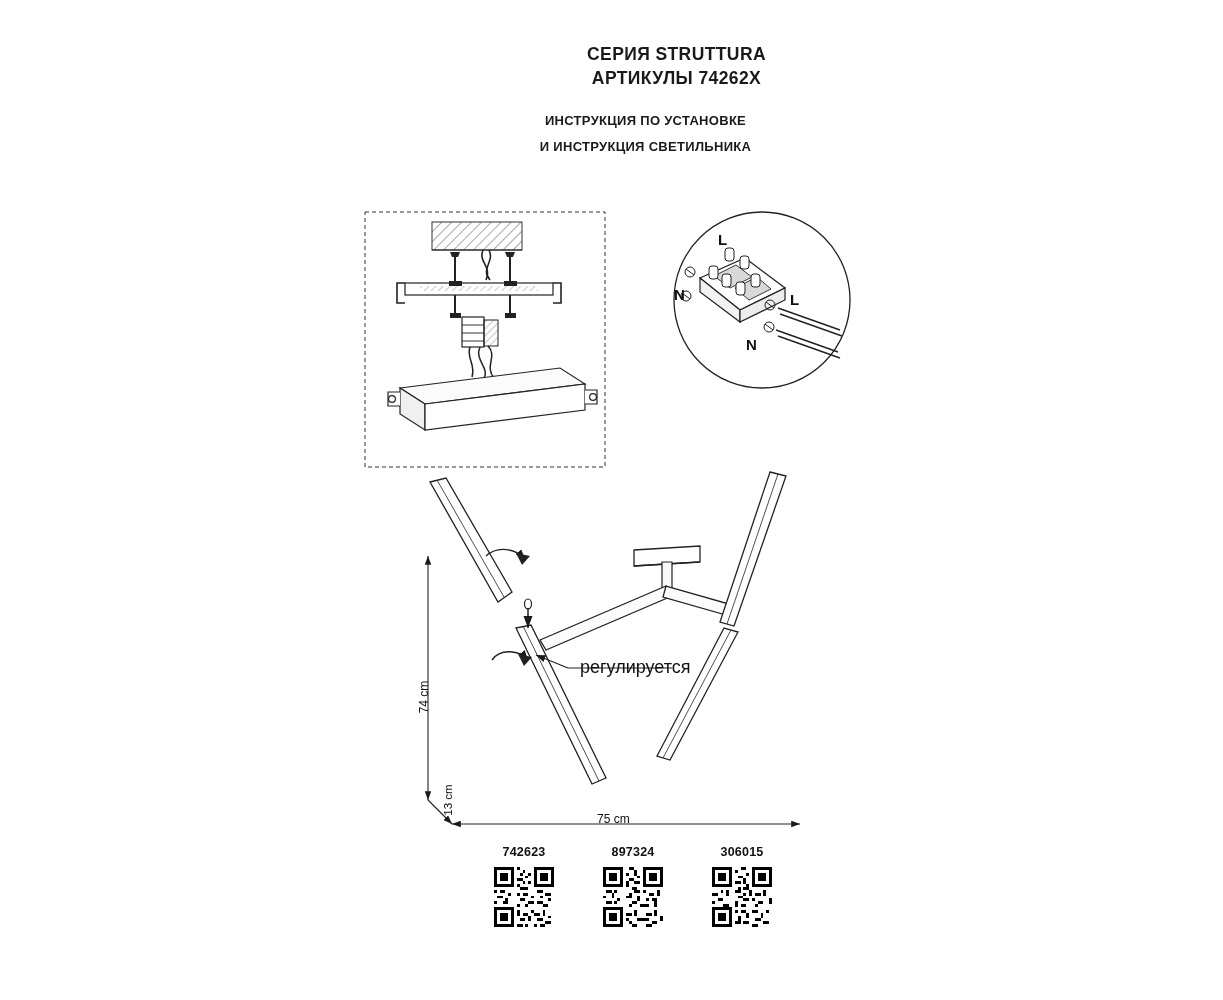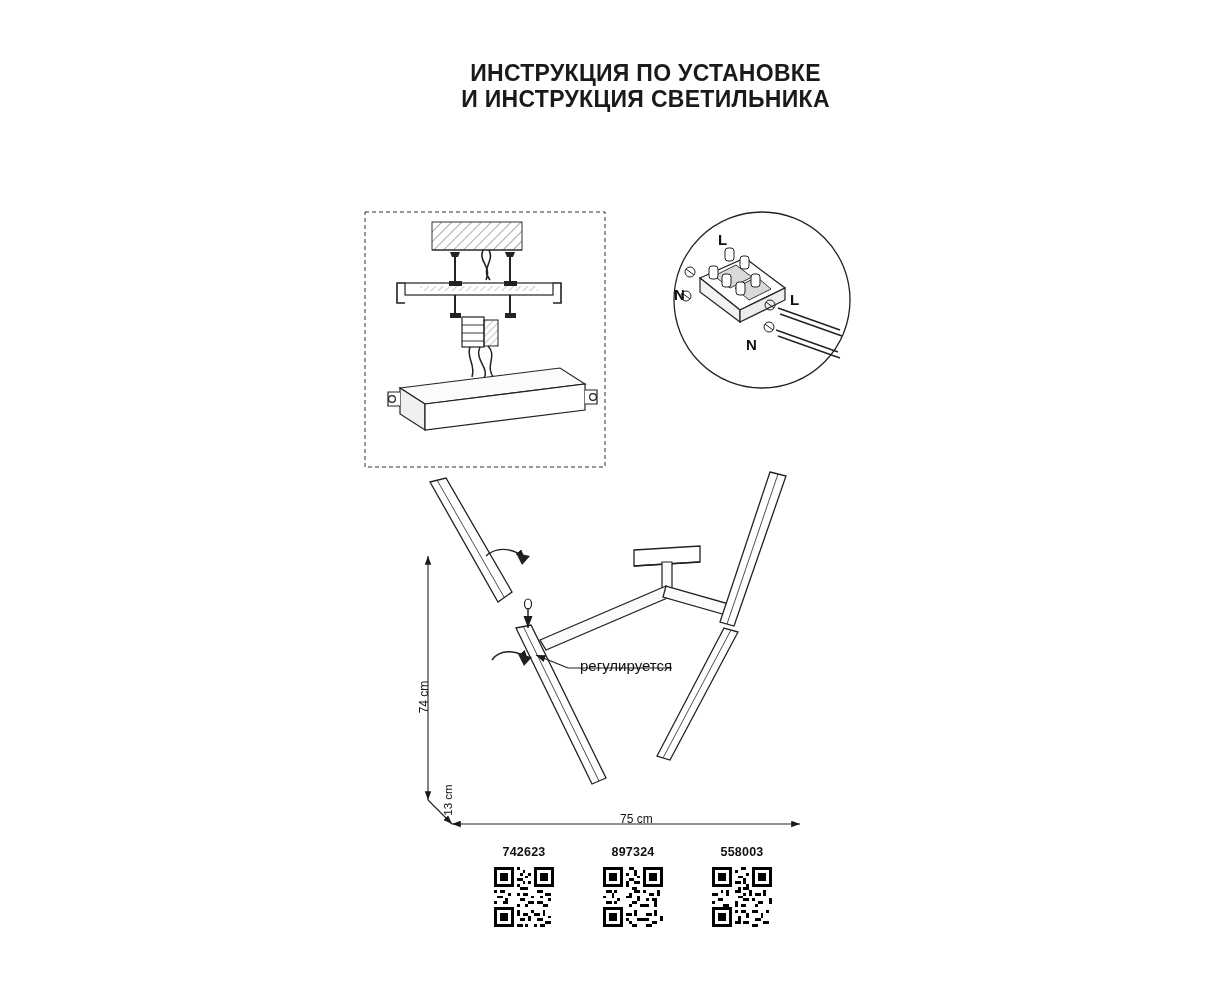--- a/index.html
+++ b/index.html
@@ -31,21 +31,21 @@
   }
   .header .series-line {
     font-size: 17.5px;
     font-weight: bold;
     letter-spacing: 0.4px;
     line-height: 24px;
     margin-left: 130px;
   }
   .header .title-block {
     margin-top: 18px;
-    font-size: 23px;
+    font-size: 13px;
     font-weight: bold;
     letter-spacing: 0.3px;
     line-height: 26px;
     margin-left: 68px;
   }
 
   
   .svg-layer {
     position: absolute;
     left: 0;
@@ -73,36 +73,40 @@
     color: #111;
   }
   .qr {
     width: 60px;
     height: 60px;
     margin: 0 auto;
     image-rendering: pixelated;
   }
   .adjust-label {
     position: absolute;
-    font-size: 15px;
+    font-size: 18px;
     color: #111;
     white-space: nowrap;
   }
   .dim-label {
     position: absolute;
     font-size: 12px;
     color: #111;
   }
 </style>
 </head>
 <body>
 
 <div class="page">
 
   <div class="header">
+    <div class="series-line">
+      <div>СЕРИЯ STRUTTURA</div>
+      <div>АРТИКУЛЫ 74262X</div>
+    </div>
     <div class="title-block">
       <div>ИНСТРУКЦИЯ ПО УСТАНОВКЕ</div>
       <div>И ИНСТРУКЦИЯ СВЕТИЛЬНИКА</div>
     </div>
   </div>
 
   <svg class="svg-layer" width="1223" height="1000">
     <defs>
       <pattern id="ceilHatch" width="7" height="7" patternUnits="userSpaceOnUse" patternTransform="rotate(45)">
         <line x1="0" y1="0" x2="0" y2="7" stroke="#555" stroke-width="1"></line>
@@ -279,21 +283,21 @@
       <line x1="452" y1="824" x2="800" y2="824" stroke="#222" stroke-width="1.1" marker-start="url(#arrowStart)" marker-end="url(#arrow)"></line>
     </g>
   </svg>
 
   <div class="dim-label" style="left:408px; top:690px;">
     <span style="display:inline-block; transform: rotate(-90deg);">74 cm</span>
   </div>
   <div class="dim-label" style="left:432px; top:793px;">
     <span style="display:inline-block; transform: rotate(-90deg); font-size:11.5px;">13 cm</span>
   </div>
-  <div class="dim-label" style="left:620px; top:812px;">75 cm</div>
+  <div class="dim-label" style="left:597px; top:812px;">75 cm</div>
 
   <div class="adjust-label" style="left:580px; top:657px;">регулируется</div>
 
   <div class="codes">
 
     <div class="code-item">
       <div class="code-label">742623</div>
       <svg class="qr" viewBox="0 0 21 21" shape-rendering="crispEdges">
         <rect width="21" height="21" fill="#fff"></rect>
         <g fill="#000">
@@ -419,21 +423,21 @@
             <rect x="18" y="15" width="1" height="2"></rect>
           <rect x="14" y="18" width="2" height="1"></rect>
             <rect x="17" y="19" width="2" height="1"></rect>
           <rect x="20" y="17" width="1" height="2"></rect>
             <rect x="15" y="20" width="2" height="1"></rect>
         </g>
       </svg>
     </div>
 
     <div class="code-item">
-      <div class="code-label">558003</div>
+      <div class="code-label">306015</div>
       <svg class="qr" viewBox="0 0 21 21" shape-rendering="crispEdges">
         <rect width="21" height="21" fill="#fff"></rect>
         <g fill="#000">
           <rect x="0" y="0" width="7" height="1"></rect>
             <rect x="0" y="6" width="7" height="1"></rect>
           <rect x="0" y="0" width="1" height="7"></rect>
             <rect x="6" y="0" width="1" height="7"></rect>
           <rect x="2" y="2" width="3" height="3"></rect>
           <rect x="14" y="0" width="7" height="1"></rect>
             <rect x="14" y="6" width="7" height="1"></rect>

